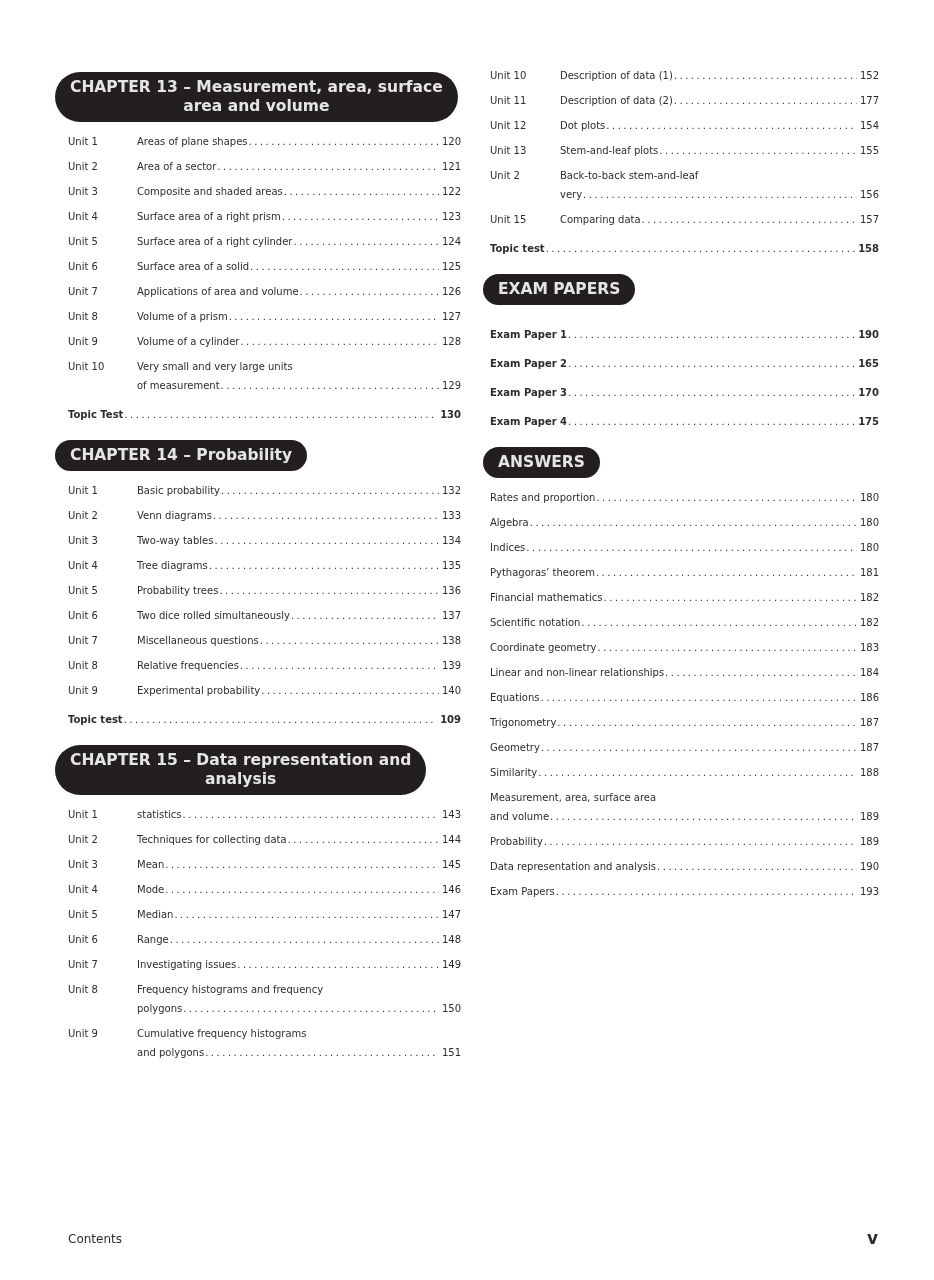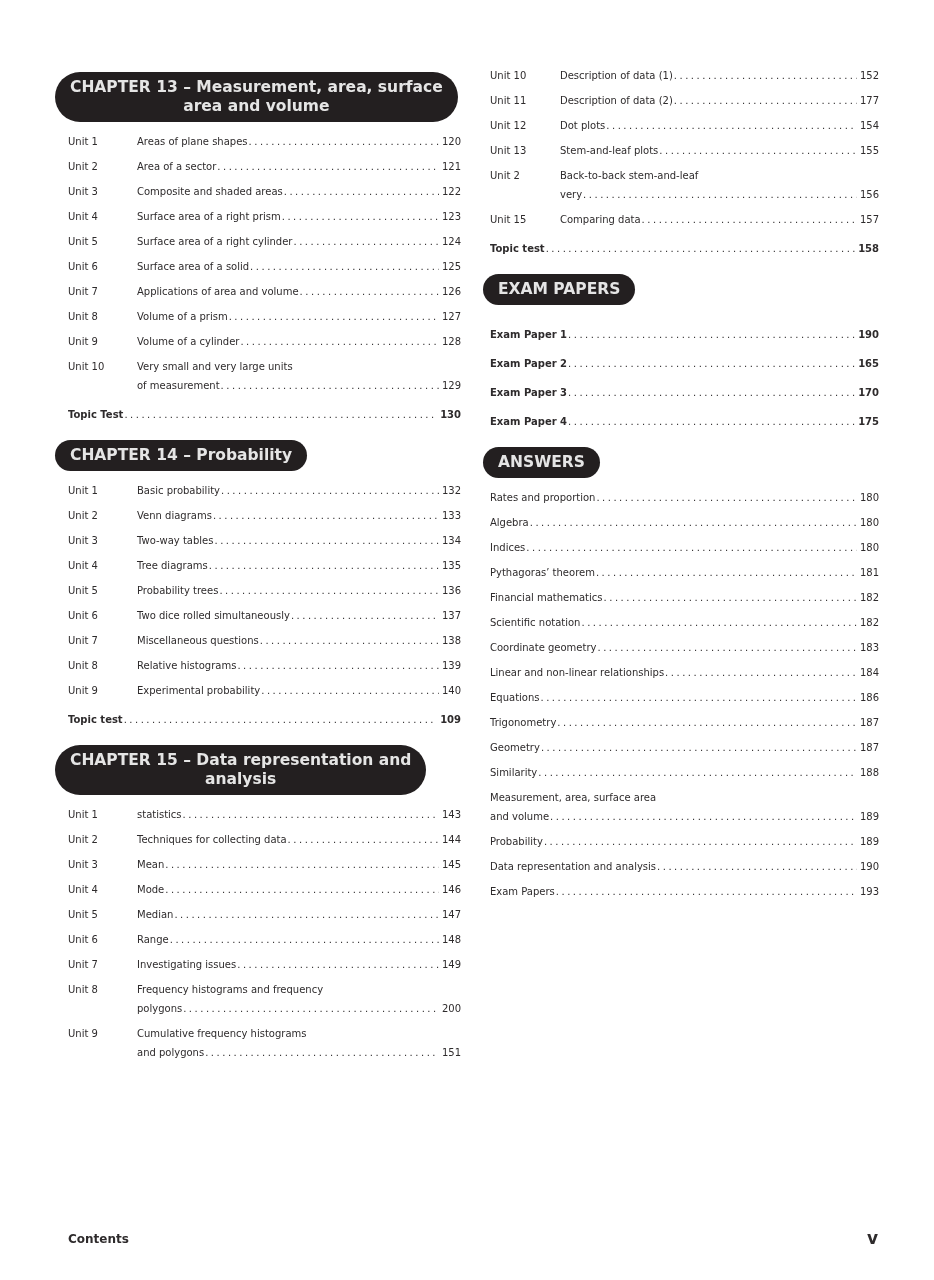--- a/index.html
+++ b/index.html
@@ -54,21 +54,21 @@
     flex: 1 1 auto;
     overflow: hidden;
     white-space: nowrap;
     letter-spacing: 2.5px;
     margin: 0 3px 0 1px;
   }
   .pg { flex: none; white-space: nowrap; }
 
   .footer-left {
     position: absolute; left: 68px; top: 1232px;
-    font-size: 12px; font-weight: bold;
+    font-size: 12px; font-weight: normal;
   }
   .footer-right {
     position: absolute; right: 56px; top: 1228px;
     font-size: 17px; font-weight: bold;
   }
 </style>
 </head>
 <body>
 
 <div class="col col-left" id="col-left">
@@ -252,21 +252,21 @@
               <span class="title">Miscellaneous questions</span>
               <span class="dots">................................................................................................................................................................</span>
               <span class="pg">138</span>
             </div>
           </div>
         </div>
         <div class="entry">
           <span class="unit-label">Unit 8</span>
           <div class="entry-body">
             <div class="entry-last">
-              <span class="title">Relative histograms</span>
+              <span class="title">Relative frequencies</span>
               <span class="dots">................................................................................................................................................................</span>
               <span class="pg">139</span>
             </div>
           </div>
         </div>
         <div class="entry">
           <span class="unit-label">Unit 9</span>
           <div class="entry-body">
             <div class="entry-last">
               <span class="title">Experimental probability</span>
@@ -356,21 +356,21 @@
             </div>
           </div>
         </div>
         <div class="entry">
           <span class="unit-label">Unit 8</span>
           <div class="entry-body">
             <div class="entry-line">Frequency histograms and frequency</div>
             <div class="entry-last">
               <span class="title">polygons</span>
               <span class="dots">................................................................................................................................................................</span>
-              <span class="pg">200</span>
+              <span class="pg">150</span>
             </div>
           </div>
         </div>
         <div class="entry">
           <span class="unit-label">Unit 9</span>
           <div class="entry-body">
             <div class="entry-line">Cumulative frequency histograms</div>
             <div class="entry-last">
               <span class="title">and polygons</span>
               <span class="dots">................................................................................................................................................................</span>

